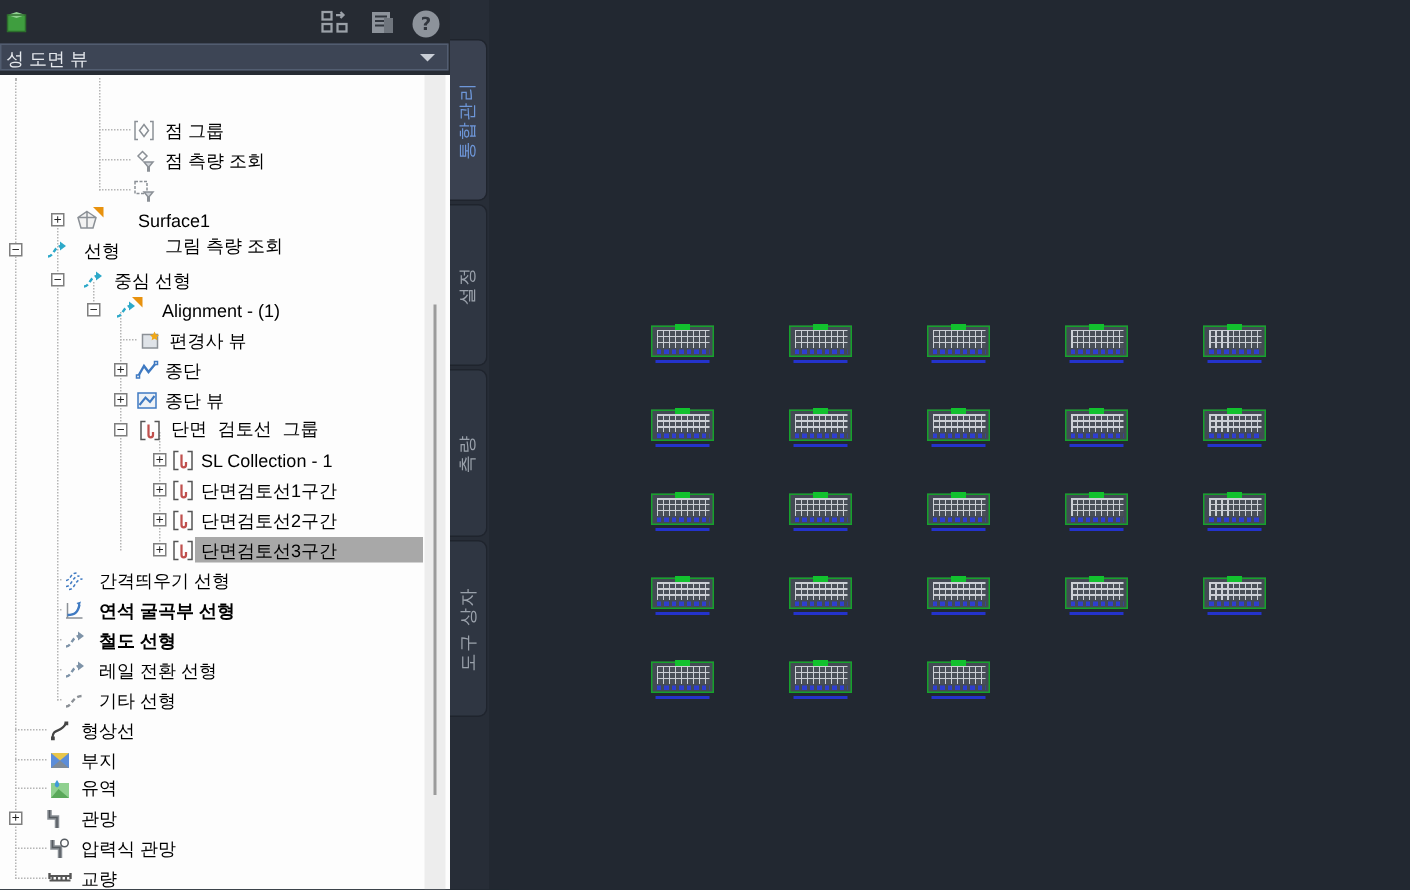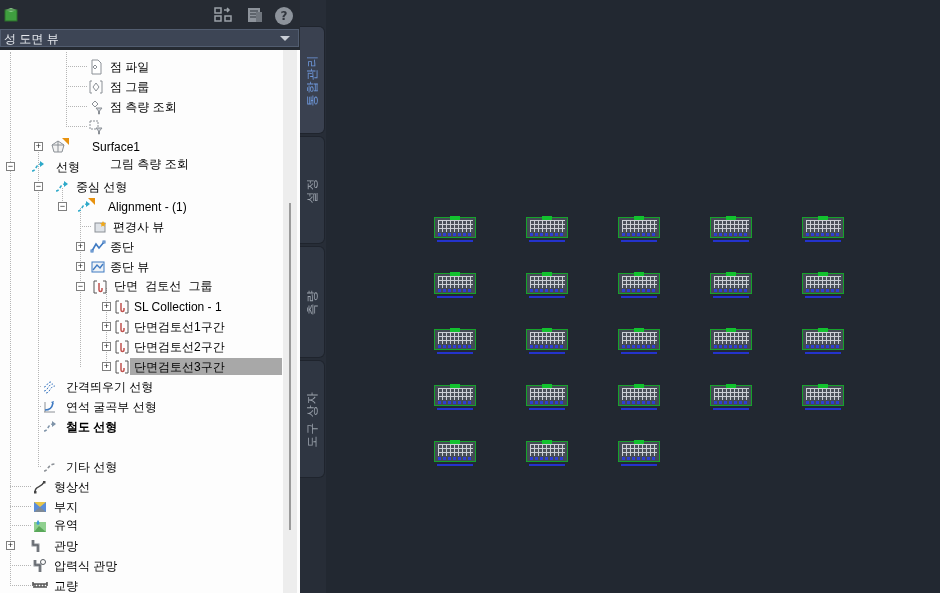--- a/index.html
+++ b/index.html
@@ -88,28 +88,20 @@
     </div>
 
     <div id="tree">
 
     <div class="guide" style="left: 10px; top: 2px; height: 534px;"></div>
         <div class="guide" style="left: 66px; top: 2px; height: 75px;"></div>
         <div class="guide" style="left: 38px; top: 98px; height: 319px;"></div>
         <div class="guide" style="left: 62px; top: 138px; height: 19px;"></div>
         <div class="guide" style="left: 80px; top: 158px; height: 159px;"></div>
         <div class="guide" style="left: 106px; top: 238px; height: 79px;"></div>
-        <div class="trow" style="top: 7px;">
-          <div class="leader" style="left: 66px; width: 21px; top: 9px;"></div>
-          <span class="ticon" style="left: 88px;"><svg width="16" height="16" viewBox="0 0 16 16">
-              <path d="M4 1 h6 l3 3 v11 h-9 z" fill="#fff" stroke="#8b9096"></path>
-              <path d="M7 6 l2 2 -2 2 -2 -2 z" fill="none" stroke="#8b9096"></path>
-            </svg></span>
-          <span class="tlabel" style="left: 110px;">점 파일</span>
-        </div>
         <div class="trow" style="top: 27px;">
           <div class="leader" style="left: 66px; width: 21px; top: 9px;"></div>
           <span class="ticon" style="left: 88px;"><svg width="16" height="16" viewBox="0 0 16 16">
               <path d="M4 2 h-2 v12 h2 M12 2 h2 v12 h-2" fill="none" stroke="#8b9096"></path>
               <path d="M8 4 l3 4 -3 4 -3 -4 z" fill="none" stroke="#8b9096"></path>
             </svg></span>
           <span class="tlabel" style="left: 110px;">점 그룹</span>
         </div>
         <div class="trow" style="top: 47px; padding-left: 19px;">
           <div class="leader" style="left: 66px; width: 21px; top: 9px;"></div>
@@ -228,36 +220,44 @@
         </div>
         <div class="trow" style="top: 327px;">
           <div class="leader" style="left: 38px; width: 3px; top: 9px;"></div>
           <span class="ticon" style="left: 42px;"><svg width="16" height="16" viewBox="0 0 16 16">
               <path d="M2 12 C6 12 6 5 11 5" fill="none" stroke="#3f7ac2" stroke-dasharray="2 1.5"></path>
               <path d="M4 14 C8 14 8 7 13 7" fill="none" stroke="#3f7ac2" stroke-dasharray="2 1.5"></path>
               <path d="M2 8 C5 8 5 3 9 3" fill="none" stroke="#3f7ac2" stroke-dasharray="2 1.5"></path>
             </svg></span>
           <span class="tlabel" style="left: 66px;">간격띄우기 선형</span>
         </div>
-        <div class="trow" style="top: 347px;">
+        <div class="trow" style="top: 347px; font-weight: bold;">
           <div class="leader" style="left: 38px; width: 3px; top: 9px;"></div>
           <span class="ticon" style="left: 42px;"><svg width="16" height="16" viewBox="0 0 16 16">
               <path d="M2 13 h11 M3 13 v-10" stroke="#8b9096"></path>
               <path d="M3 11 C8 11 10 9 11 4" fill="none" stroke="#3f7ac2" stroke-width="1.6"></path>
               <path d="M9 3 l3 -1 -1 3 z" fill="#3f7ac2"></path>
             </svg></span>
           <span class="tlabel" style="left: 66px;">연석 굴곡부 선형</span>
         </div>
         <div class="trow" style="top: 367px; font-weight: bold;">
           <div class="leader" style="left: 38px; width: 3px; top: 9px;"></div>
           <span class="ticon" style="left: 42px;"><svg width="16" height="16" viewBox="0 0 16 16">
               <path d="M2 12 C6 12 6 5 11 5" fill="none" stroke="#7e93a8" stroke-dasharray="3 2" stroke-width="1.6"></path>
               <path d="M10 2 l4 3 -4 3 z" fill="#7e93a8"></path>
             </svg></span>
           <span class="tlabel" style="left: 66px;">철도 선형</span>
+        </div>
+        <div class="trow" style="top: 387px;">
+          <div class="leader" style="left: 38px; width: 3px; top: 9px;"></div>
+          <span class="ticon" style="left: 42px;"><svg width="16" height="16" viewBox="0 0 16 16">
+              <path d="M2 12 C6 12 6 5 11 5" fill="none" stroke="#7e93a8" stroke-dasharray="3 2" stroke-width="1.6"></path>
+              <path d="M10 2 l4 3 -4 3 z" fill="#7e93a8"></path>
+            </svg></span>
+          <span class="tlabel" style="left: 66px;">레일 전환 선형</span>
         </div>
         <div class="trow" style="top: 407px;">
           <div class="leader" style="left: 38px; width: 3px; top: 9px;"></div>
           <span class="ticon" style="left: 42px;"><svg width="16" height="16" viewBox="0 0 16 16">
               <path d="M2 12 C6 12 6 5 13 5" fill="none" stroke="#8b9096" stroke-dasharray="3 2" stroke-width="1.6"></path>
             </svg></span>
           <span class="tlabel" style="left: 66px;">기타 선형</span>
         </div>
         <div class="trow" style="top: 427px;">
           <div class="leader" style="left: 10px; width: 21px; top: 9px;"></div>

